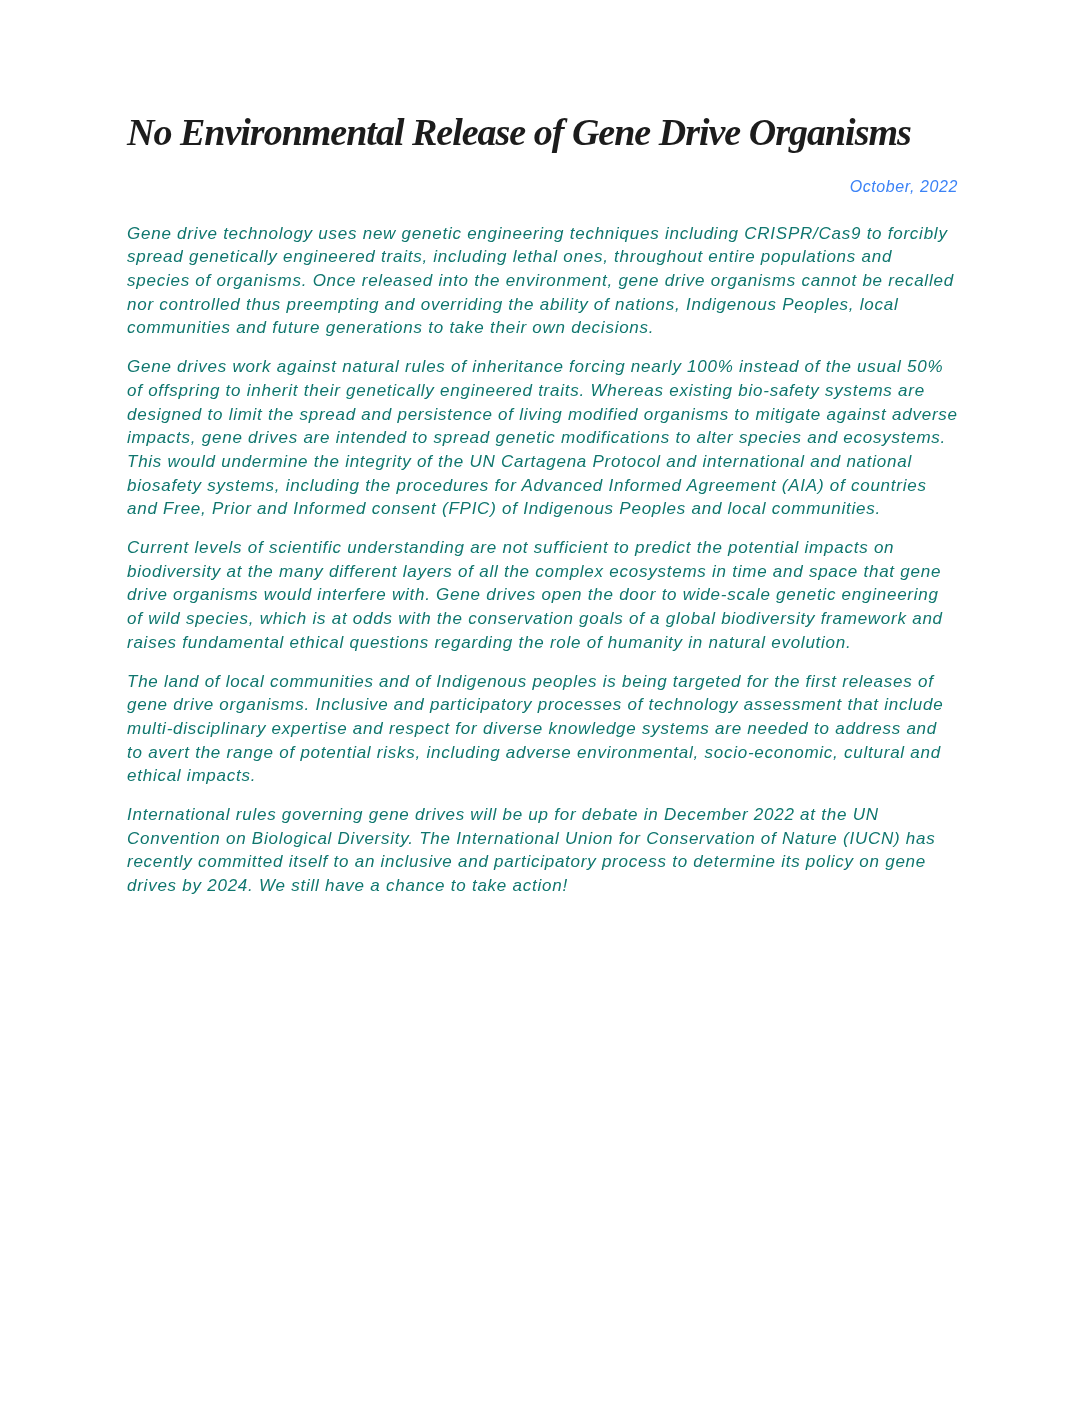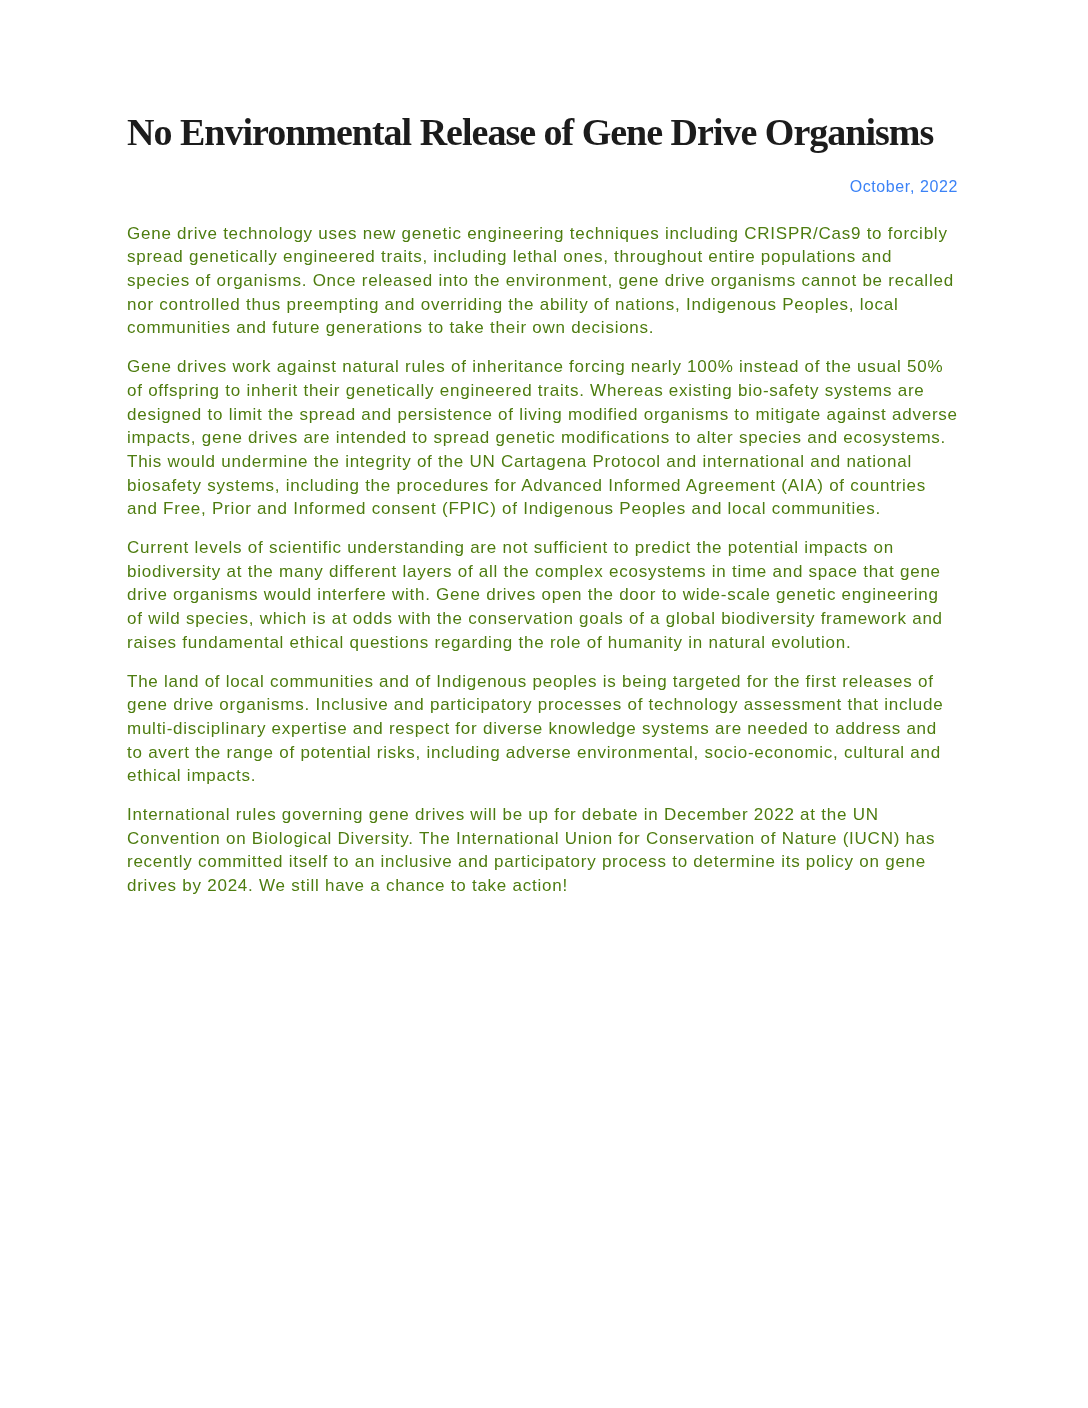--- a/index.html
+++ b/index.html
@@ -14,20 +14,21 @@
     overflow: hidden;
   }
   .page {
     position: absolute;
     top: 0;
     left: 0;
     width: 1088px;
     height: 1408px;
     background: #ffffff;
     padding: 110px 130px 0 127px;
+    font-style: italic;
   }
   .doc-title {
     font-family: "Liberation Serif", serif;
     font-weight: 700;
     font-size: 38px;
     letter-spacing: -1px;
     line-height: 1.2;
     color: #1c1c1c;
     white-space: nowrap;
     margin: 0 0 22px 0;
@@ -36,21 +37,21 @@
     text-align: right;
     font-size: 16px;
     letter-spacing: 0.6px;
     color: #3b82f6;
     margin: 0 0 26px 0;
   }
   .doc-body p {
     font-size: 17px;
     line-height: 23.7px;
     letter-spacing: 0.75px;
-    color: #4d7c0f;
+    color: #0f766e;
     margin: 0 0 15px 0;
     text-align: left;
   }
 </style>
 </head>
 <body>
 
 <div class="page">
   <h1 class="doc-title">No Environmental Release of Gene Drive Organisms</h1>
 

